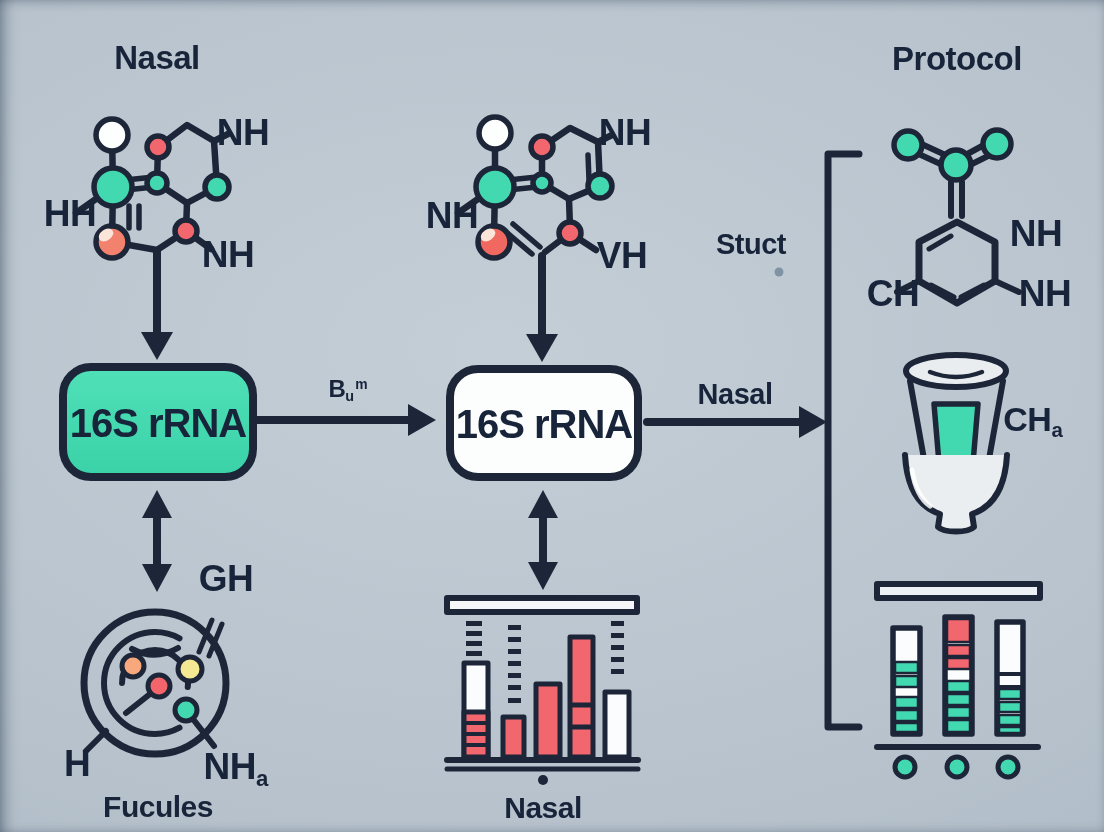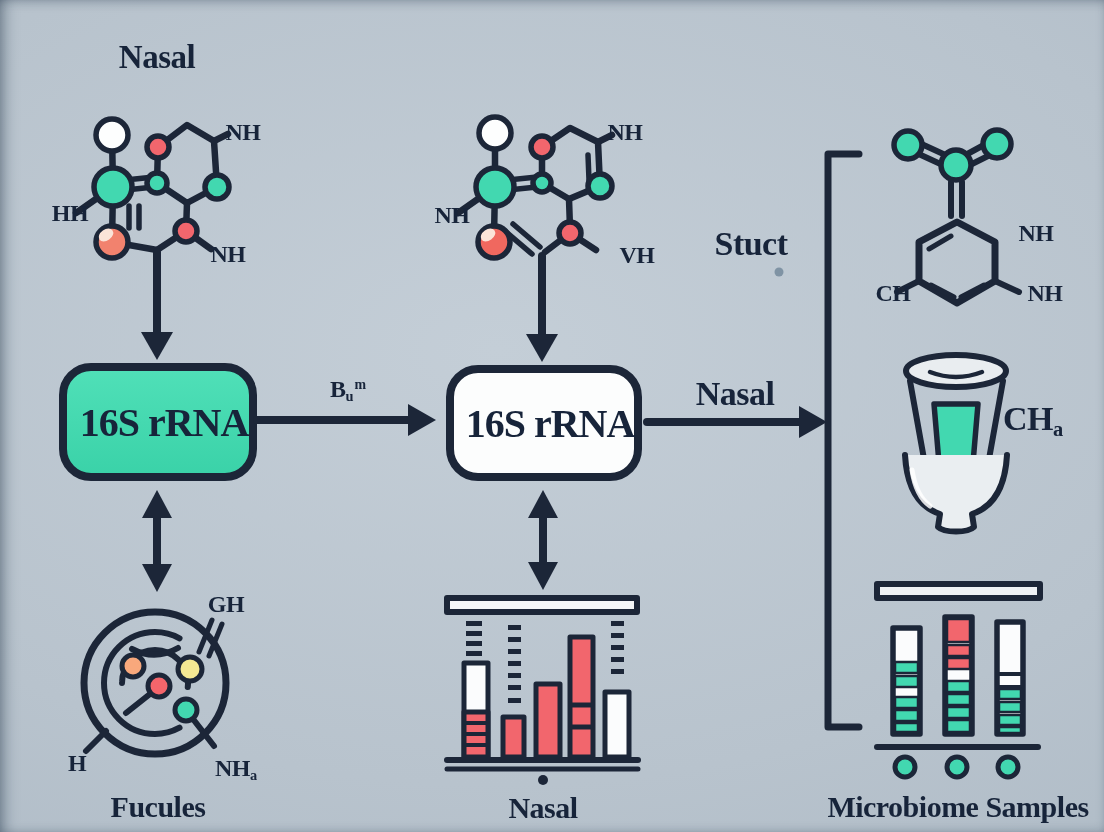--- a/index.html
+++ b/index.html
@@ -1,43 +1,43 @@
 <!DOCTYPE html>
 <html><head>
 <meta charset="utf-8">
 <style>
   html,body{margin:0;padding:0;background:#8fa0ad;}
   .stage{
     position:relative;
     width:1104px;height:832px;
     margin:0 auto;
     overflow:hidden;
-    font-family:Liberation Serif, serif;
+    font-family:Liberation Sans, sans-serif;
     background:radial-gradient(120% 95% at 45% 42%, #c4ced7 0%, #b8c3cd 55%, #aab7c3 100%);
     box-shadow:inset 10px 0 16px -8px rgba(25,45,65,.55),
                inset 0 8px 14px -10px rgba(25,45,65,.4),
                inset -4px -4px 12px -8px rgba(25,45,65,.35);
   }
   .stage svg{position:absolute;left:0;top:0;}
   .lbl{
     position:absolute;
     transform:translate(-50%,-50%);
     font-weight:700;
     color:#17243a;
     white-space:nowrap;
     letter-spacing:-0.5px;
     line-height:1;
   }
   .sb{font-size:.6em;vertical-align:-0.28em;letter-spacing:0;}
   .sp{font-size:.58em;vertical-align:.55em;margin-left:1px;letter-spacing:0;}
   .t33{font-size:33px;}
-  .t40{font-size:40px;letter-spacing:-1px;margin-left:6px;}
-  .t29{font-size:34px;}
+  .t40{font-size:40px;letter-spacing:-1px;}
+  .t29{font-size:29px;}
   .t28{font-size:24px;}
-  .t27{font-size:24px;}
+  .t27{font-size:37px;}
   .t26{font-size:34px;}
   .t30{font-size:30px;}
 </style>
 </head>
 <body>
 
 <div class="stage">
 
 <svg width="1104" height="832" viewBox="0 0 1104 832">
   <defs>
@@ -249,43 +249,43 @@
       <rect x="999" y="727" width="22" height="6" fill="#42d8b0"></rect>
     </g>
     <line x1="877" y1="747" x2="1038" y2="747" stroke-width="6" stroke-linecap="round"></line>
     <circle cx="905" cy="767" r="10" fill="#42d8b0" stroke-width="5"></circle>
     <circle cx="957" cy="767" r="10" fill="#42d8b0" stroke-width="5"></circle>
     <circle cx="1008" cy="767" r="10" fill="#42d8b0" stroke-width="5"></circle>
   </g>
 </svg>
 
 <div class="lbl t33" style="left:157px;top:57px">Nasal</div>
+<div class="lbl t33" style="left:957px;top:58px">Protocol</div>
 
 <div class="lbl t27" style="left:243px;top:132px">NH</div>
 <div class="lbl t27" style="left:70px;top:213px">HH</div>
 <div class="lbl t27" style="left:228px;top:254px">NH</div>
 
 <div class="lbl t27" style="left:625px;top:132px">NH</div>
 <div class="lbl t27" style="left:452px;top:215px">NH</div>
-<div class="lbl t27" style="left:637px;top:255px">VH</div>
+<div class="lbl t27" style="left:622px;top:255px">VH</div>
 
 <div class="lbl t27" style="left:1036px;top:233px">NH</div>
 <div class="lbl t27" style="left:893px;top:293px">CH</div>
 <div class="lbl t27" style="left:1045px;top:293px">NH</div>
 
 <div class="lbl t40" style="left:158px;top:423px">16S rRNA</div>
 <div class="lbl t40" style="left:544px;top:424px">16S rRNA</div>
 
 <div class="lbl t28" style="left:348px;top:390px"><span>B</span><sub class="sb">u</sub><sup class="sp">m</sup></div>
 <div class="lbl t29" style="left:751px;top:244px">Stuct</div>
 <div class="lbl t29" style="left:735px;top:394px">Nasal</div>
 
 <div class="lbl t26" style="left:1033px;top:421px"><span>CH</span><sub class="sb">a</sub></div>
 
-<div class="lbl t27" style="left:226px;top:604px">GH</div>
+<div class="lbl t27" style="left:226px;top:578px">GH</div>
 <div class="lbl t27" style="left:77px;top:763px">H</div>
 <div class="lbl t27" style="left:236px;top:769px"><span>NH</span><sub class="sb">a</sub></div>
 <div class="lbl t30" style="left:158px;top:807px">Fucules</div>
 
 <div class="lbl t30" style="left:543px;top:808px">Nasal</div>
-<div class="lbl t30" style="left:958px;top:807px">Microbiome Samples</div>
 
 </div>
 
 </body></html>

